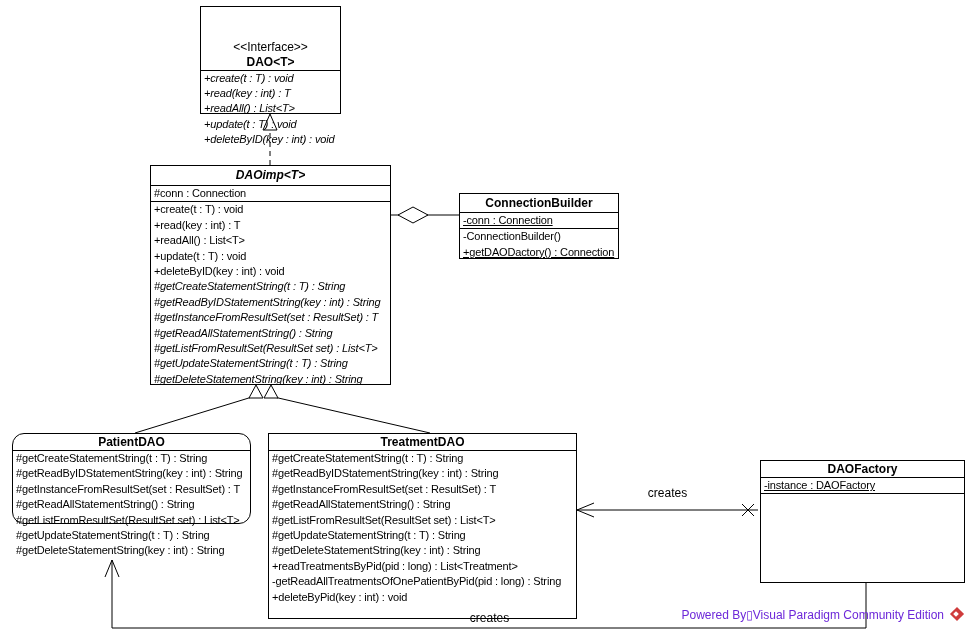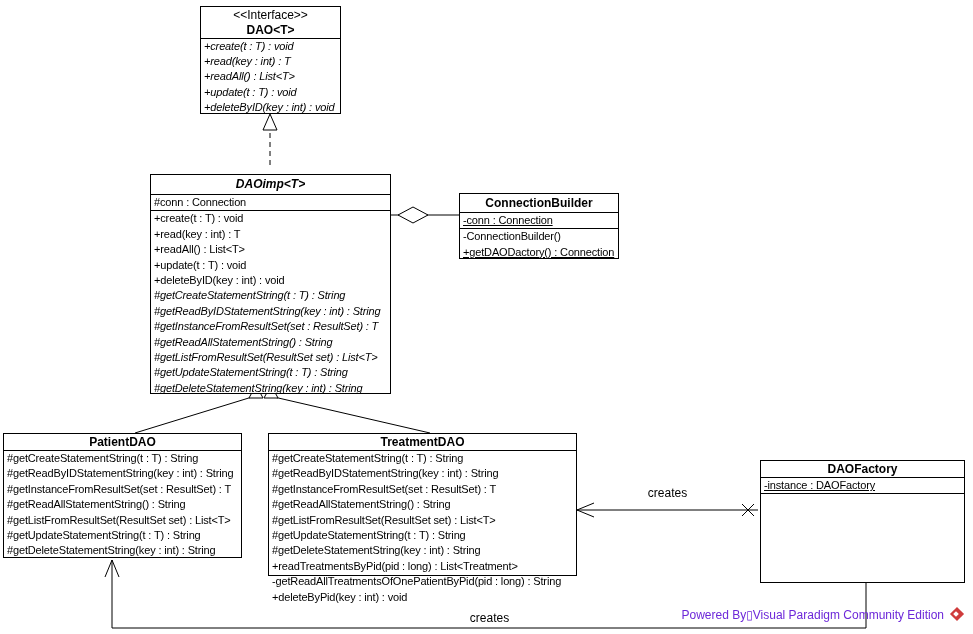--- a/index.html
+++ b/index.html
@@ -3,21 +3,21 @@
 <meta charset="utf-8">
 <style>
   html,body{margin:0;padding:0;background:#fff;}
   #canvas{position:relative;width:973px;height:634px;background:#ffffff;overflow:hidden;
           font-family:"Liberation Sans",sans-serif;color:#000;}
   svg.links{position:absolute;left:0;top:0;pointer-events:none;}
 
   .uml-box{position:absolute;border:1px solid #000;background:#fff;box-sizing:border-box;}
   .uml-title{border-bottom:1px solid #000;text-align:center;font-weight:bold;font-size:12px;
              line-height:16px;white-space:nowrap;overflow:hidden;}
-  .uml-title.tall{line-height:15px;padding-top:1px;height:30px;}
+  .uml-title.tall{line-height:15px;padding-top:1px;height:30px;margin-top:32px;}
   .uml-title .stereo{font-weight:normal;display:block;}
   .uml-title.italic{font-style:italic;}
   .uml-attrs{border-bottom:1px solid #000;}
   .uml-row{font-size:11px;line-height:15.4px;padding:0 3px;white-space:nowrap;overflow:hidden;
            letter-spacing:-0.15px;}
   .uml-row.it{font-style:italic;}
   .uml-row.ul{text-decoration:underline;}
   .rh16{line-height:16.5px;}
   .rh15{line-height:15.2px;}
 
@@ -81,21 +81,21 @@
     </div>
     <div>
       <div class="uml-row it rh15">+create(t : T) : void</div>
       <div class="uml-row it rh15">+read(key : int) : T</div>
       <div class="uml-row it rh15">+readAll() : List&lt;T&gt;</div>
       <div class="uml-row it rh15">+update(t : T) : void</div>
       <div class="uml-row it rh15">+deleteByID(key : int) : void</div>
     </div>
   </div>
 
-  <div class="uml-box" style="left:150px;top:165px;width:241px;height:220px;margin-top:9px;">
+  <div class="uml-box" style="left:150px;top:165px;width:241px;height:220px;">
     <div class="uml-title italic" style="line-height:19px;">DAOimp&lt;T&gt;</div>
     <div class="uml-attrs">
       <div class="uml-row">#conn : Connection</div>
     </div>
     <div>
       <div class="uml-row">+create(t : T) : void</div>
       <div class="uml-row">+read(key : int) : T</div>
       <div class="uml-row">+readAll() : List&lt;T&gt;</div>
       <div class="uml-row">+update(t : T) : void</div>
       <div class="uml-row">+deleteByID(key : int) : void</div>
@@ -113,34 +113,34 @@
     <div class="uml-title" style="line-height:18px;">ConnectionBuilder</div>
     <div class="uml-attrs">
       <div class="uml-row ul">-conn : Connection</div>
     </div>
     <div>
       <div class="uml-row">-ConnectionBuilder()</div>
       <div class="uml-row ul">+getDAODactory() : Connection</div>
     </div>
   </div>
 
-  <div class="uml-box" style="left:3px;top:433px;width:239px;height:125px;">
+  <div class="uml-box" style="left:12px;top:433px;width:239px;height:91px;border-radius:12px;">
     <div class="uml-title">PatientDAO</div>
     <div>
       <div class="uml-row">#getCreateStatementString(t : T) : String</div>
       <div class="uml-row">#getReadByIDStatementString(key : int) : String</div>
       <div class="uml-row">#getInstanceFromResultSet(set : ResultSet) : T</div>
       <div class="uml-row">#getReadAllStatementString() : String</div>
       <div class="uml-row">#getListFromResultSet(ResultSet set) : List&lt;T&gt;</div>
       <div class="uml-row">#getUpdateStatementString(t : T) : String</div>
       <div class="uml-row">#getDeleteStatementString(key : int) : String</div>
     </div>
   </div>
 
-  <div class="uml-box" style="left:268px;top:433px;width:309px;height:143px;">
+  <div class="uml-box" style="left:268px;top:433px;width:309px;height:186px;">
     <div class="uml-title">TreatmentDAO</div>
     <div>
       <div class="uml-row">#getCreateStatementString(t : T) : String</div>
       <div class="uml-row">#getReadByIDStatementString(key : int) : String</div>
       <div class="uml-row">#getInstanceFromResultSet(set : ResultSet) : T</div>
       <div class="uml-row">#getReadAllStatementString() : String</div>
       <div class="uml-row">#getListFromResultSet(ResultSet set) : List&lt;T&gt;</div>
       <div class="uml-row">#getUpdateStatementString(t : T) : String</div>
       <div class="uml-row">#getDeleteStatementString(key : int) : String</div>
       <div class="uml-row">+readTreatmentsByPid(pid : long) : List&lt;Treatment&gt;</div>

